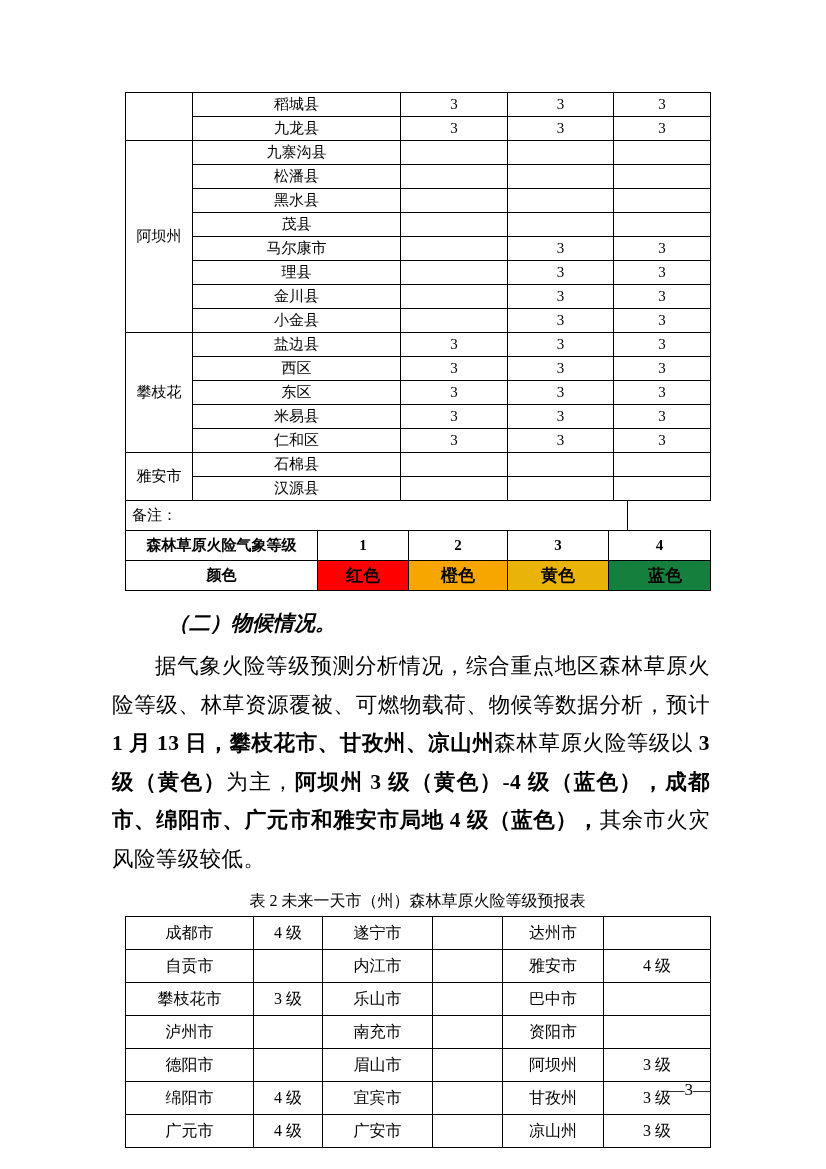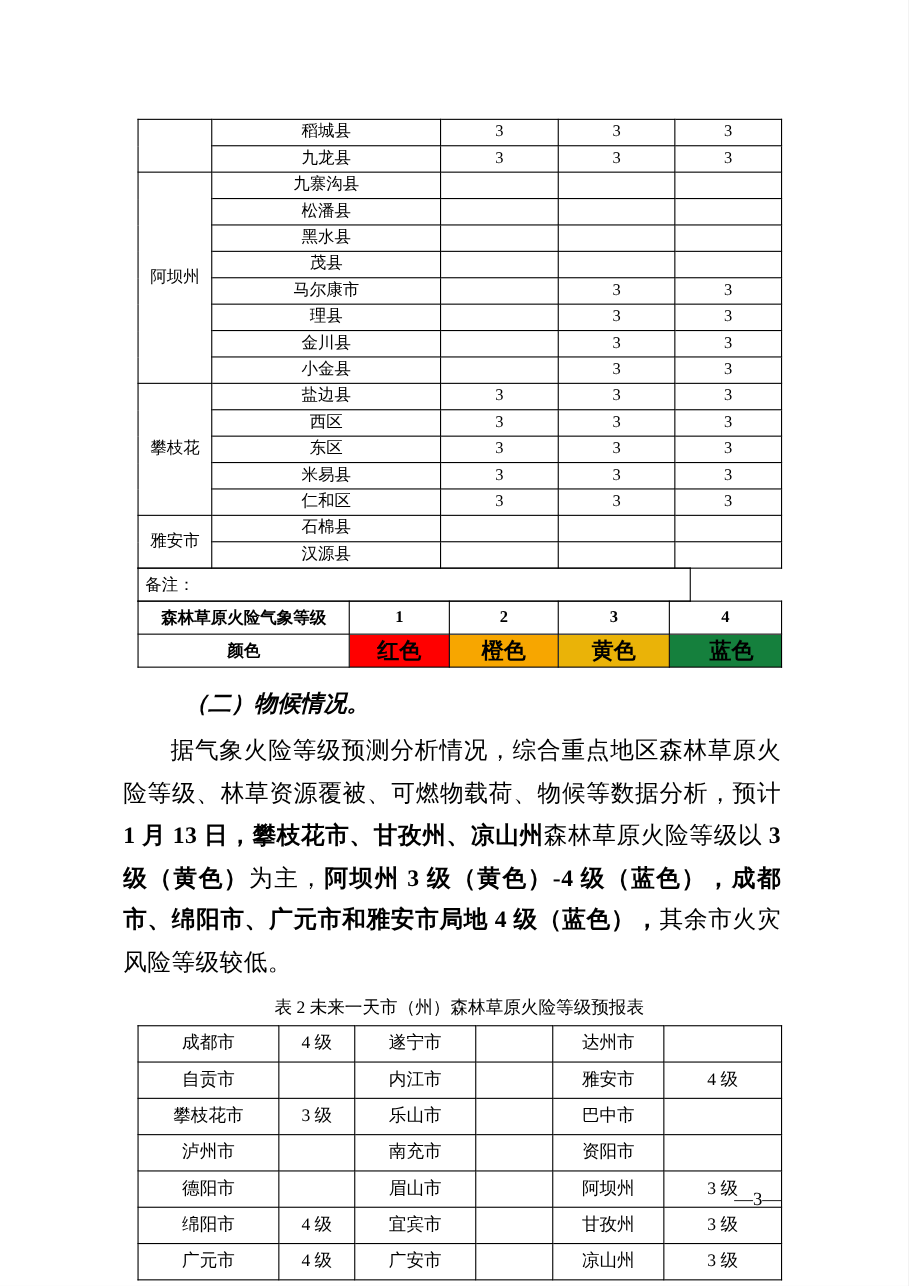--- a/index.html
+++ b/index.html
@@ -5,37 +5,37 @@
   html,body{margin:0;padding:0;background:#e8e8e8;}
   .page{
     position:relative;
     width:826px;height:1169px;
     margin:0 auto;
     background:#ffffff;
     font-family:"Liberation Serif","DejaVu Serif",serif;
     color:#000;
     overflow:hidden;
   }
-  .content{position:absolute;left:125px;top:108px;width:585px;}
+  .content{position:absolute;left:125px;top:92px;width:585px;}
 
   table{border-collapse:collapse;table-layout:fixed;width:503px;}
   td{border:1px solid #000;text-align:center;vertical-align:middle;
      overflow:hidden;white-space:nowrap;}
 
   
   .t1 td{height:21px;font-size:15px;line-height:21px;}
   .t1 .group{font-size:15px;}
   .stack{margin-top:-1px;}
 
   
   .tnote td{height:27px;font-size:15px;text-align:left;padding-left:6px;}
 
   
   .tleg td{height:27px;font-size:15px;font-weight:bold;}
-  .tleg .swatch{font-size:20px;}
+  .tleg .swatch{font-size:17px;}
 
   
   .heading{
     margin:17px 0 0 0;
     font-size:21px;line-height:30px;
     font-style:italic;font-weight:600;
     text-indent:43px;
   }
 
   

